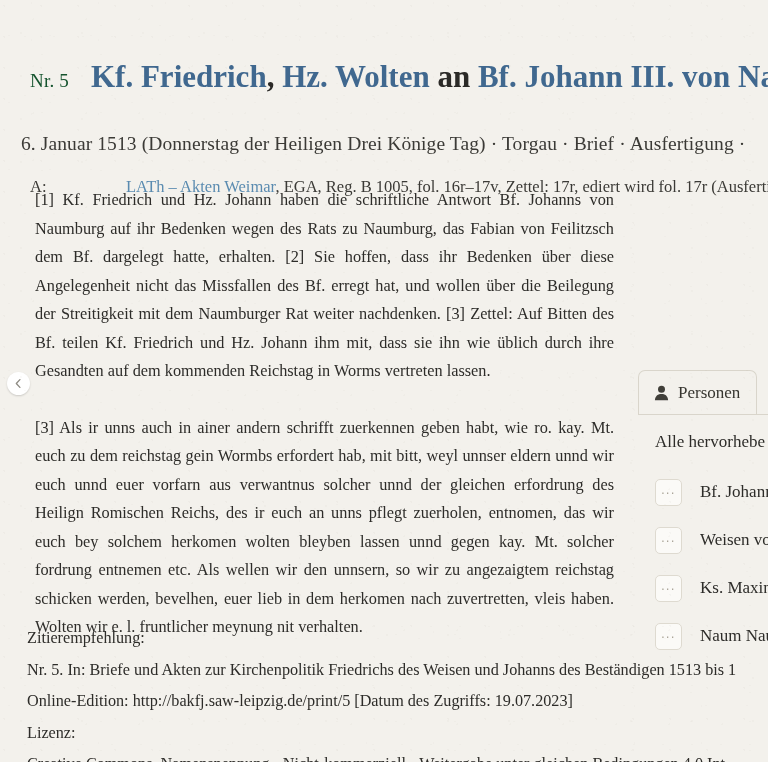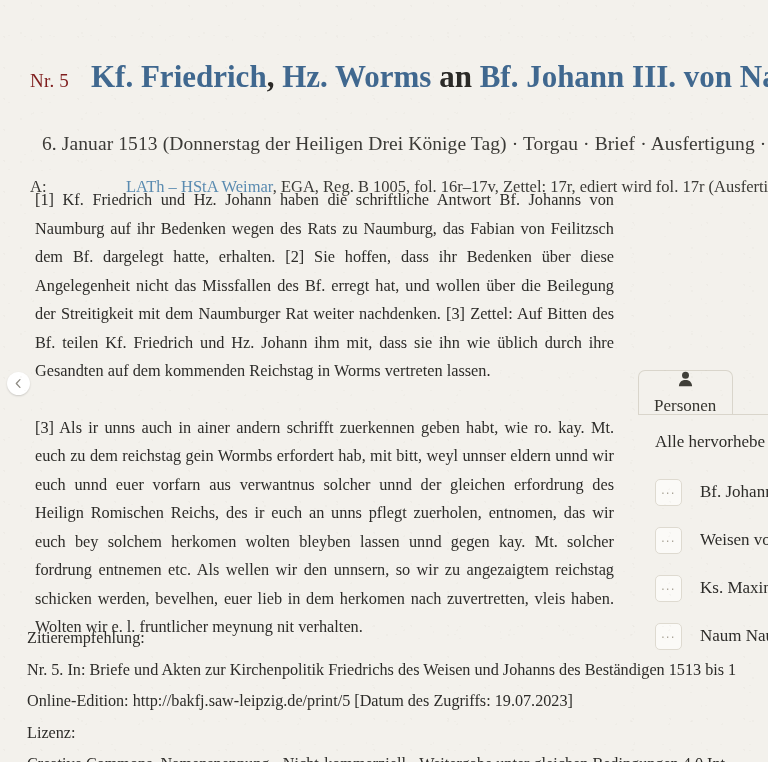--- a/index.html
+++ b/index.html
@@ -45,41 +45,41 @@
     padding: 40px 0 0 0;
   }
   .title-row {
     display: flex;
     align-items: baseline;
     white-space: nowrap;
     padding-left: 30px;
   }
   .doc-number {
     font-size: 19px;
-    color: #7f1d1d;
+    color: #14532d;
     letter-spacing: .2px;
     margin-right: 22px;
     flex: 0 0 auto;
   }
   .doc-title {
     font-size: 31px;
     color: #40688f;
     letter-spacing: 0;
     line-height: 1.05;
     flex: 0 0 auto;
   }
   .doc-title .emph {
     color: #2b2a27;
   }
   .doc-title .comma-dark {
     color: #2b2a27;
   }
 
   .doc-subtitle {
-    padding-left: 42px;
+    padding-left: 21px;
     margin-top: 19px;
     font-size: 19.5px;
     color: #3b3a36;
     white-space: nowrap;
     letter-spacing: .1px;
   }
 
   .archive-row {
     display: flex;
     padding-left: 30px;
@@ -179,21 +179,20 @@
     padding: 0 16px 0 15px;
     background: #f3f1ec;
     border: 1px solid #d9d5cb;
     border-bottom: none;
     border-radius: 7px 7px 0 0;
     font-size: 17px;
     color: #36352f;
     cursor: pointer;
     box-sizing: border-box;
     white-space: nowrap;
-    flex-direction: column;
   }
   .tab .tab-icon { display: flex; align-items: center; }
 
   .panel-divider {
     height: 1px;
     background: #d9d5cb;
     width: 200px;
   }
 
   .panel-body {
@@ -244,28 +243,28 @@
 </style>
 </head>
 <body>
 
 <div class="page">
 
   <div class="doc-header">
 
     <div class="title-row">
       <span class="doc-number">Nr. 5</span>
-      <h1 class="doc-title"><span>Kf. Friedrich</span><span class="comma-dark">,</span><span> Hz. Worms </span><span class="emph">an</span><span> Bf. Johann III. von Naum</span></h1>
+      <h1 class="doc-title"><span>Kf. Friedrich</span><span class="comma-dark">,</span><span> Hz. Wolten </span><span class="emph">an</span><span> Bf. Johann III. von Naum</span></h1>
     </div>
 
     <div class="doc-subtitle">6. Januar 1513 (Donnerstag der Heiligen Drei Könige Tag) · Torgau · Brief · Ausfertigung ·</div>
 
     <div class="archive-row">
       <span class="archive-label">A:</span>
-      <span><a href="#" class="archive-link">LATh – HStA Weimar</a><span>, EGA, Reg. B 1005, fol. 16r–17v, Zettel: 17r, ediert wird fol. 17r (Ausfertigun</span></span>
+      <span><a href="#" class="archive-link">LATh – Akten Weimar</a><span>, EGA, Reg. B 1005, fol. 16r–17v, Zettel: 17r, ediert wird fol. 17r (Ausfertigun</span></span>
     </div>
 
   </div>
 
   <div class="doc-body">
 
     <button class="collapse-toggle">
       <span>
         <svg width="11" height="11" viewBox="0 0 11 11" aria-hidden="true">
           <path d="M6.9 1.6 L3.3 5.5 L6.9 9.4" fill="none" stroke="#8d8a82" stroke-width="1.3" stroke-linecap="round" stroke-linejoin="round"></path>

